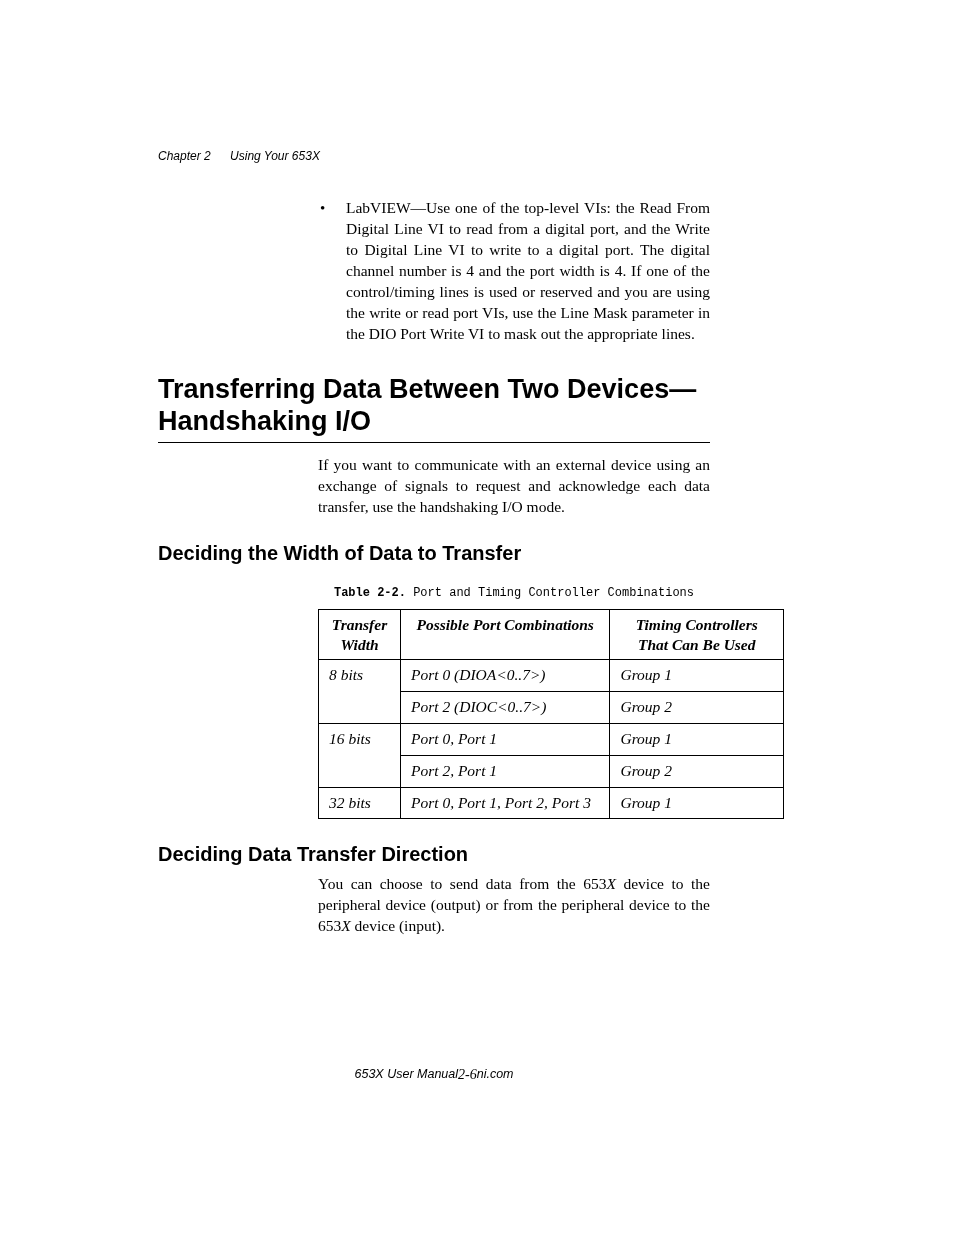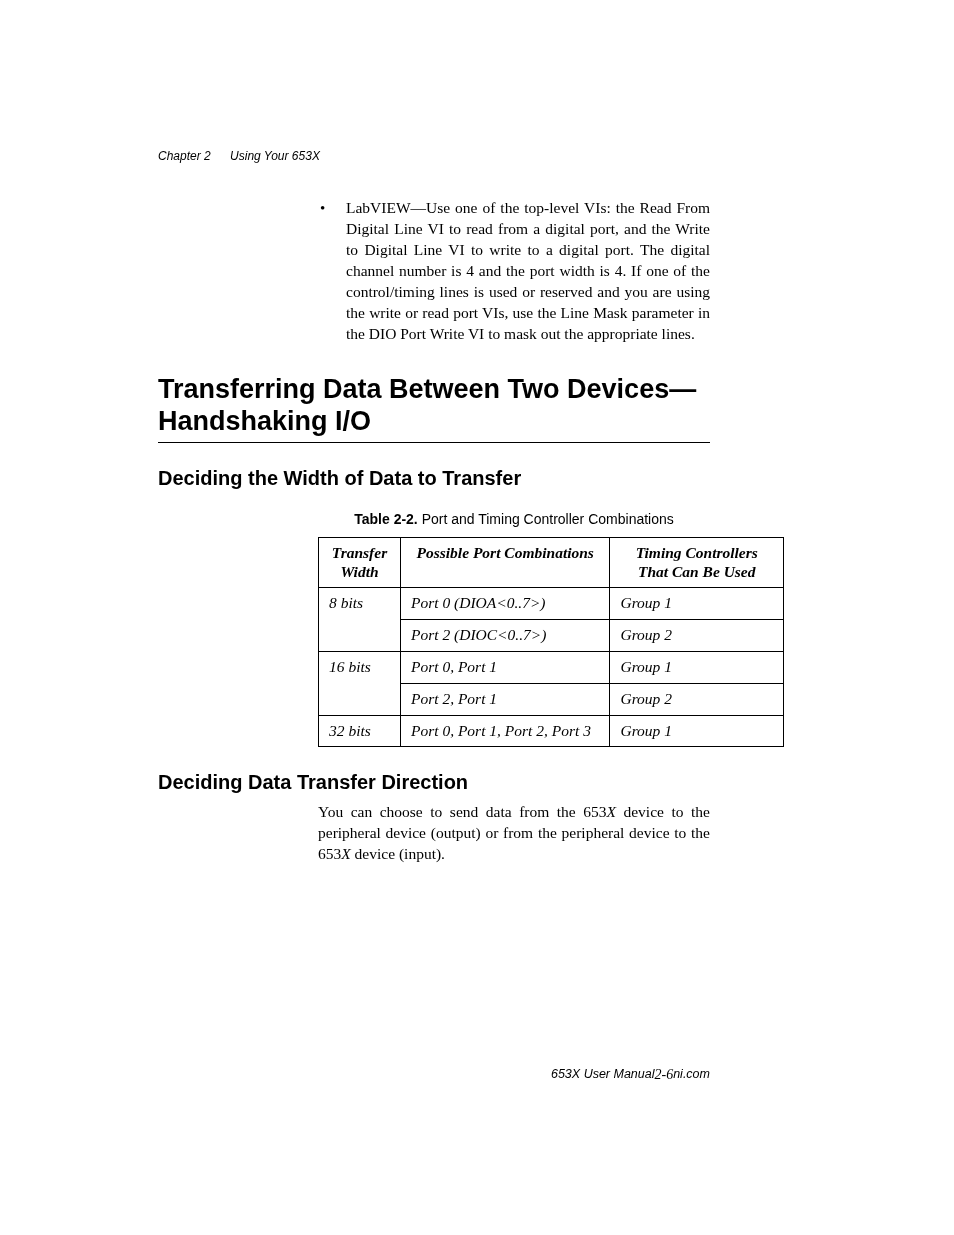--- a/index.html
+++ b/index.html
@@ -61,22 +61,22 @@
     font-size: 20px;
     margin: 22px 0 6px 0;
     font-stretch: condensed;
   }
   p.body {
     margin: 12px 0 0 0;
     text-align: justify;
   }
   .table-caption {
     text-align: center;
-    font-family: Liberation Sans, sans-serif;
-    font-size: 14px;
+    font-family: Liberation Mono, monospace;
+    font-size: 12px;
     margin: 18px 0 8px 0;
   }
   .table-caption .cap-label {
     font-weight: 700;
   }
   table.port-table {
     border-collapse: collapse;
     width: 466px;
     margin: 0 0 0 0;
     font-size: 15.5px;
@@ -96,21 +96,21 @@
   table.port-table td.c { }
   .footer {
     position: absolute;
     bottom: 150px;
     left: 158px;
     right: 168px;
     font-family: Arial, Helvetica, sans-serif;
     font-style: italic;
     font-size: 12.5px;
     display: flex;
-    justify-content: flex-end;
+    justify-content: center;
   }
   .footer .center {
     font-style: italic;
     font-family: "Times New Roman", Times, serif;
     font-size: 14px;
   }
   .ital { font-style: italic; }
   
   h1.section-title, h2.subsection-title {
     font-family: "Arial Narrow", Arial, Helvetica, sans-serif;
@@ -129,20 +129,23 @@
   <div class="content-start">
 
     <div class="indent-block">
       <div class="bullet-item">
         <span>LabVIEW—Use one of the top-level VIs: the Read From Digital Line VI to read from a digital port, and the Write to Digital Line VI to write to a digital port. The digital channel number is 4 and the port width is 4. If one of the control/timing lines is used or reserved and you are using the write or read port VIs, use the Line Mask parameter in the DIO Port Write VI to mask out the appropriate lines.</span>
       </div>
     </div>
 
     <h1 class="section-title">Transferring Data Between Two Devices—Handshaking I/O</h1>
 
+    <div class="indent-block">
+      <p class="body">If you want to communicate with an external device using an exchange of signals to request and acknowledge each data transfer, use the handshaking I/O mode.</p>
+    </div>
 
     <h2 class="subsection-title">Deciding the Width of Data to Transfer</h2>
 
     <div class="indent-block">
 
       <div class="table-caption">
         <span class="cap-label">Table 2-2.</span>
         <span> </span><span>Port and Timing Controller Combinations</span>
       </div>
 

